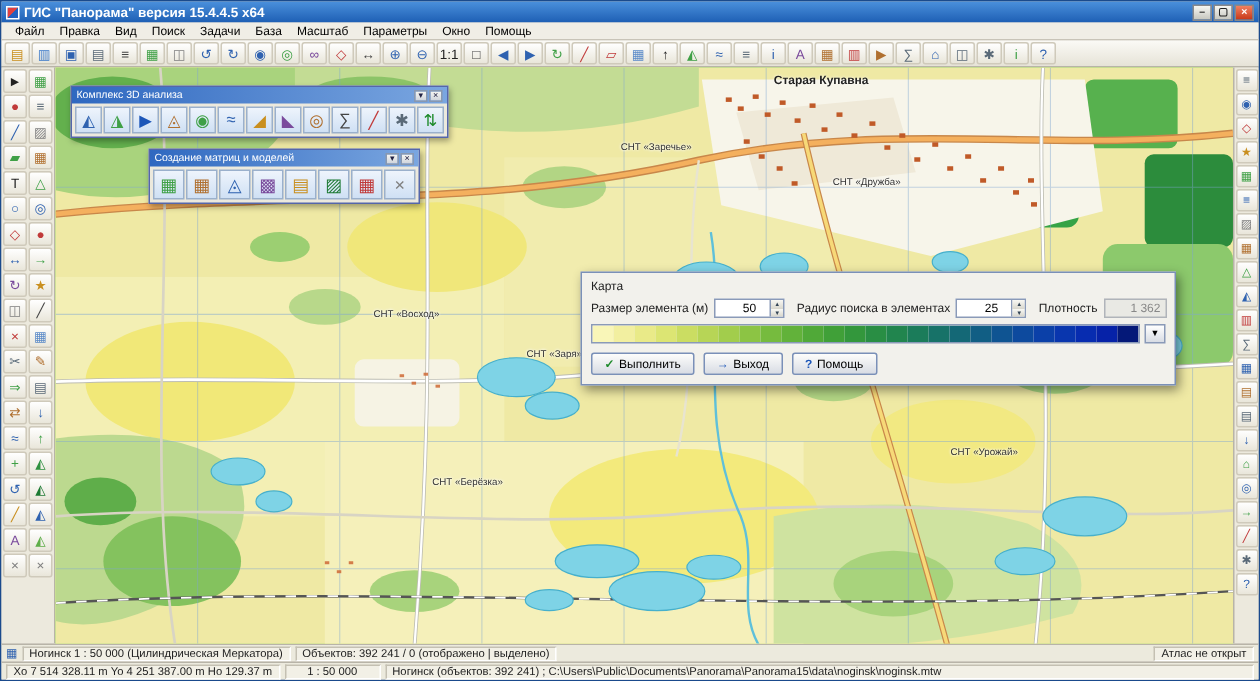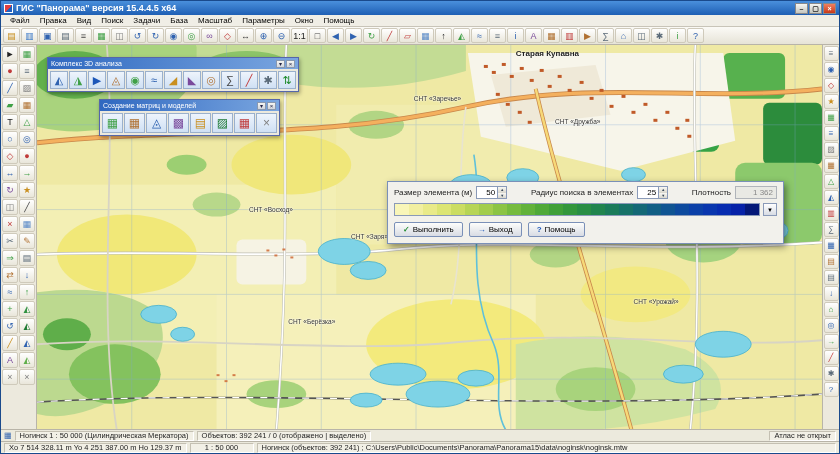--- a/index.html
+++ b/index.html
@@ -42,21 +42,21 @@
   
   .dialog{position:absolute;left:350px;top:136px;width:397px;background:#f2f1ec;border:1px solid #7a90b8;box-shadow:2px 3px 7px rgba(0,0,0,.45);z-index:5;font-size:8px;}
   .dhead{height:14px;background:linear-gradient(#eaf1fb,#bcd0ea);border-bottom:1px solid #9ab0cc;display:flex;align-items:center;gap:3px;padding:0 4px;color:#1a3a6e;font-weight:bold;}
   .dico{width:8px;height:8px;border:1px solid #667;background:linear-gradient(135deg,#f0d060 40%,#30a040);flex:none;}
   .dclose{margin-left:auto;width:13px;height:11px;border:1px solid #98a4b8;background:linear-gradient(#fff,#d8dce4);font-size:7px;line-height:10px;text-align:center;font-weight:normal;}
   .dbody{padding:4px 6px 6px 6px;display:flex;flex-direction:column;gap:4px;}
   .dlabel{color:#222;white-space:nowrap;}
   .dinput{height:13px;background:#fff;border:1px solid #8a9ab8;padding:0 3px;font-size:7.5px;display:flex;align-items:center;white-space:nowrap;overflow:hidden;}
   .drow{display:flex;align-items:center;gap:4px;}
   .spin{display:flex;height:13px;border:1px solid #8a9ab8;background:#fff;flex:none;}
-  .spinval{width:20px;text-align:right;padding:0 2px;line-height:11px;}
+  .spinval{width:20px;text-align:right;padding:0 18px;line-height:11px;}
   .spinbtns{width:9px;display:flex;flex-direction:column;border-left:1px solid #8a9ab8;}
   .sb{flex:1;font-size:4px;line-height:5px;text-align:center;background:linear-gradient(#f8f8f4,#d8d6cc);color:#345;}
   .dens{width:42px;height:13px;border:1px solid #b0b4ba;background:#e9e9e4;color:#888;text-align:right;padding:0 3px;line-height:11px;flex:none;}
   .gap{flex:1;}
   .palrow{display:flex;gap:3px;align-items:center;}
   .palette{flex:1;height:13px;display:flex;border:1px solid #8a9ab8;overflow:hidden;}
   .pcell{flex:1;}
   .palbtn{width:14px;height:13px;border:1px solid #8a9ab8;background:linear-gradient(#fff,#d8dce4);font-size:6px;line-height:12px;text-align:center;flex:none;}
   .dbtns{display:flex;gap:6px;padding-top:2px;}
   .dbtn{height:15px;padding:0 8px;border:1px solid #7a90b8;border-radius:2px;background:linear-gradient(#fdfdfb,#d8dce4);display:flex;align-items:center;gap:3px;cursor:default;}
@@ -369,20 +369,21 @@
             <span class="fico" style="color: rgb(122, 74, 156);">▩</span>
             <span class="fico" style="color: rgb(201, 143, 31);">▤</span>
             <span class="fico" style="color: rgb(29, 122, 52);">▨</span>
             <span class="fico" style="color: rgb(192, 58, 58);">▦</span>
             <span class="fico" style="color: rgb(128, 128, 128);">×</span>
           </div>
       </div>
 
       <div class="dialog">
         <div class="dbody">
+          <div class="dlabel">Карта</div>
           <div class="drow">
             <span class="dlabel">Размер элемента (м)</span>
             <span class="spin">
               <span class="spinval">50</span>
               <span class="spinbtns">
                 <span class="sb">▲</span>
                 <span class="sb">▼</span>
               </span>
             </span>
             <span class="gap"></span>

